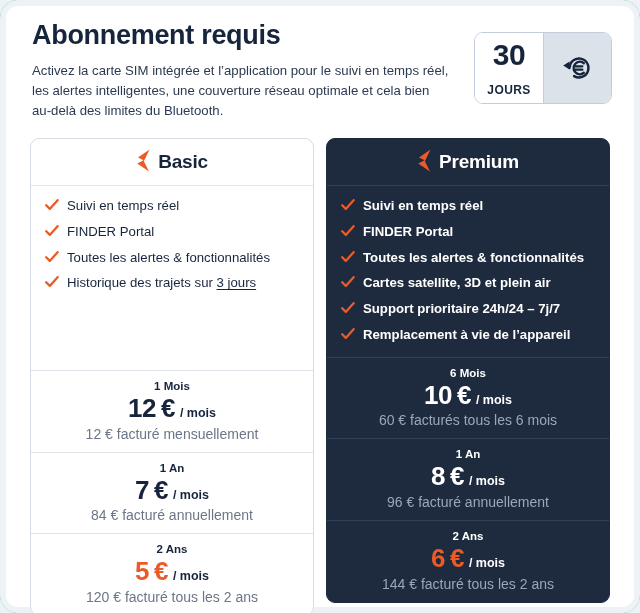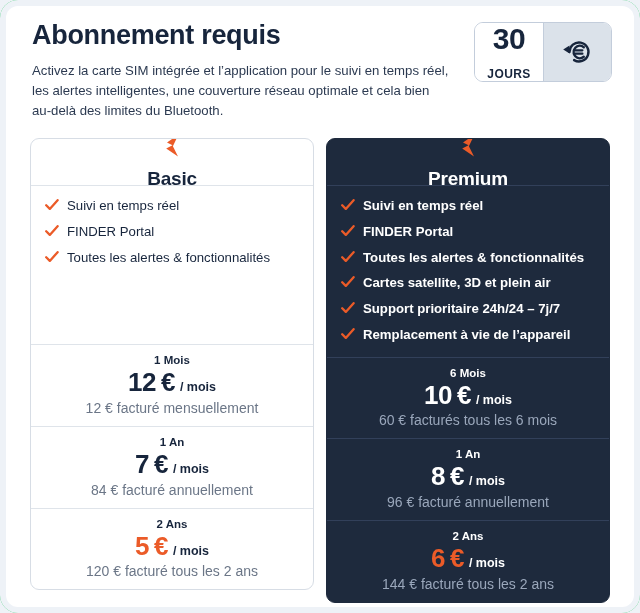--- a/index.html
+++ b/index.html
@@ -49,22 +49,22 @@
     margin-top: 10px;
     width: 418px;
     font-size: 13.2px;
     line-height: 1.5;
     color: #2c3a51;
   }
 
   
   .badge {
     position: absolute;
-    right: 28px; top: 22px;
-    width: 138px; height: 60px;
+    right: 28px; top: 32px;
+    width: 138px; height: 72px;
     display: flex;
     border: 1px solid #c3cddb;
     border-radius: 9px;
     background: #ffffff;
     overflow: hidden;
     z-index: 4;
   }
   .badge-left {
     width: 50%;
     display: flex;
@@ -119,21 +119,20 @@
     background: #1e2a3d;
     border: 1px solid #1e2a3d;
   }
 
   .card-head {
     height: 47px;
     display: flex;
     align-items: center;
     justify-content: center;
     gap: 7px;
-    flex-direction: column;
   }
   .card.basic .card-head { border-bottom: 1px solid #dfe4ea; }
   .card.premium .card-head { border-bottom: 1px solid #32405a; }
   .plan-name {
     font-size: 19px;
     font-weight: bold;
     letter-spacing: -0.2px;
   }
   .card.basic .plan-name { color: #17253c; }
   .card.premium .plan-name { color: #ffffff; }
@@ -261,20 +260,28 @@
             <span class="feat-text"><span>FINDER Portal</span></span>
           </li>
           <li class="feat">
             <span class="check">
               <svg width="14" height="12" viewBox="0 0 14 12" aria-hidden="true">
                   <path d="M1.2 6.3 L4.8 9.9 L12.6 1.2" fill="none" stroke="#eb5b28" stroke-width="2.3" stroke-linecap="round" stroke-linejoin="round"></path>
                 </svg>
             </span>
             <span class="feat-text"><span>Toutes les alertes &amp; fonctionnalités</span></span>
           </li>
+          <li class="feat">
+            <span class="check">
+              <svg width="14" height="12" viewBox="0 0 14 12" aria-hidden="true">
+                  <path d="M1.2 6.3 L4.8 9.9 L12.6 1.2" fill="none" stroke="#eb5b28" stroke-width="2.3" stroke-linecap="round" stroke-linejoin="round"></path>
+                </svg>
+            </span>
+            <span class="feat-text"><span>Historique des trajets sur </span><u>3 jours</u></span>
+          </li>
         </ul>
 
         <div class="price-row">
           <div class="term">1 Mois</div>
           <div class="price-line">
             <span class="amount">12</span>
             <span class="amount">€</span>
             <span class="per">/ mois</span>
           </div>
           <div class="billing">12 € facturé mensuellement</div>

